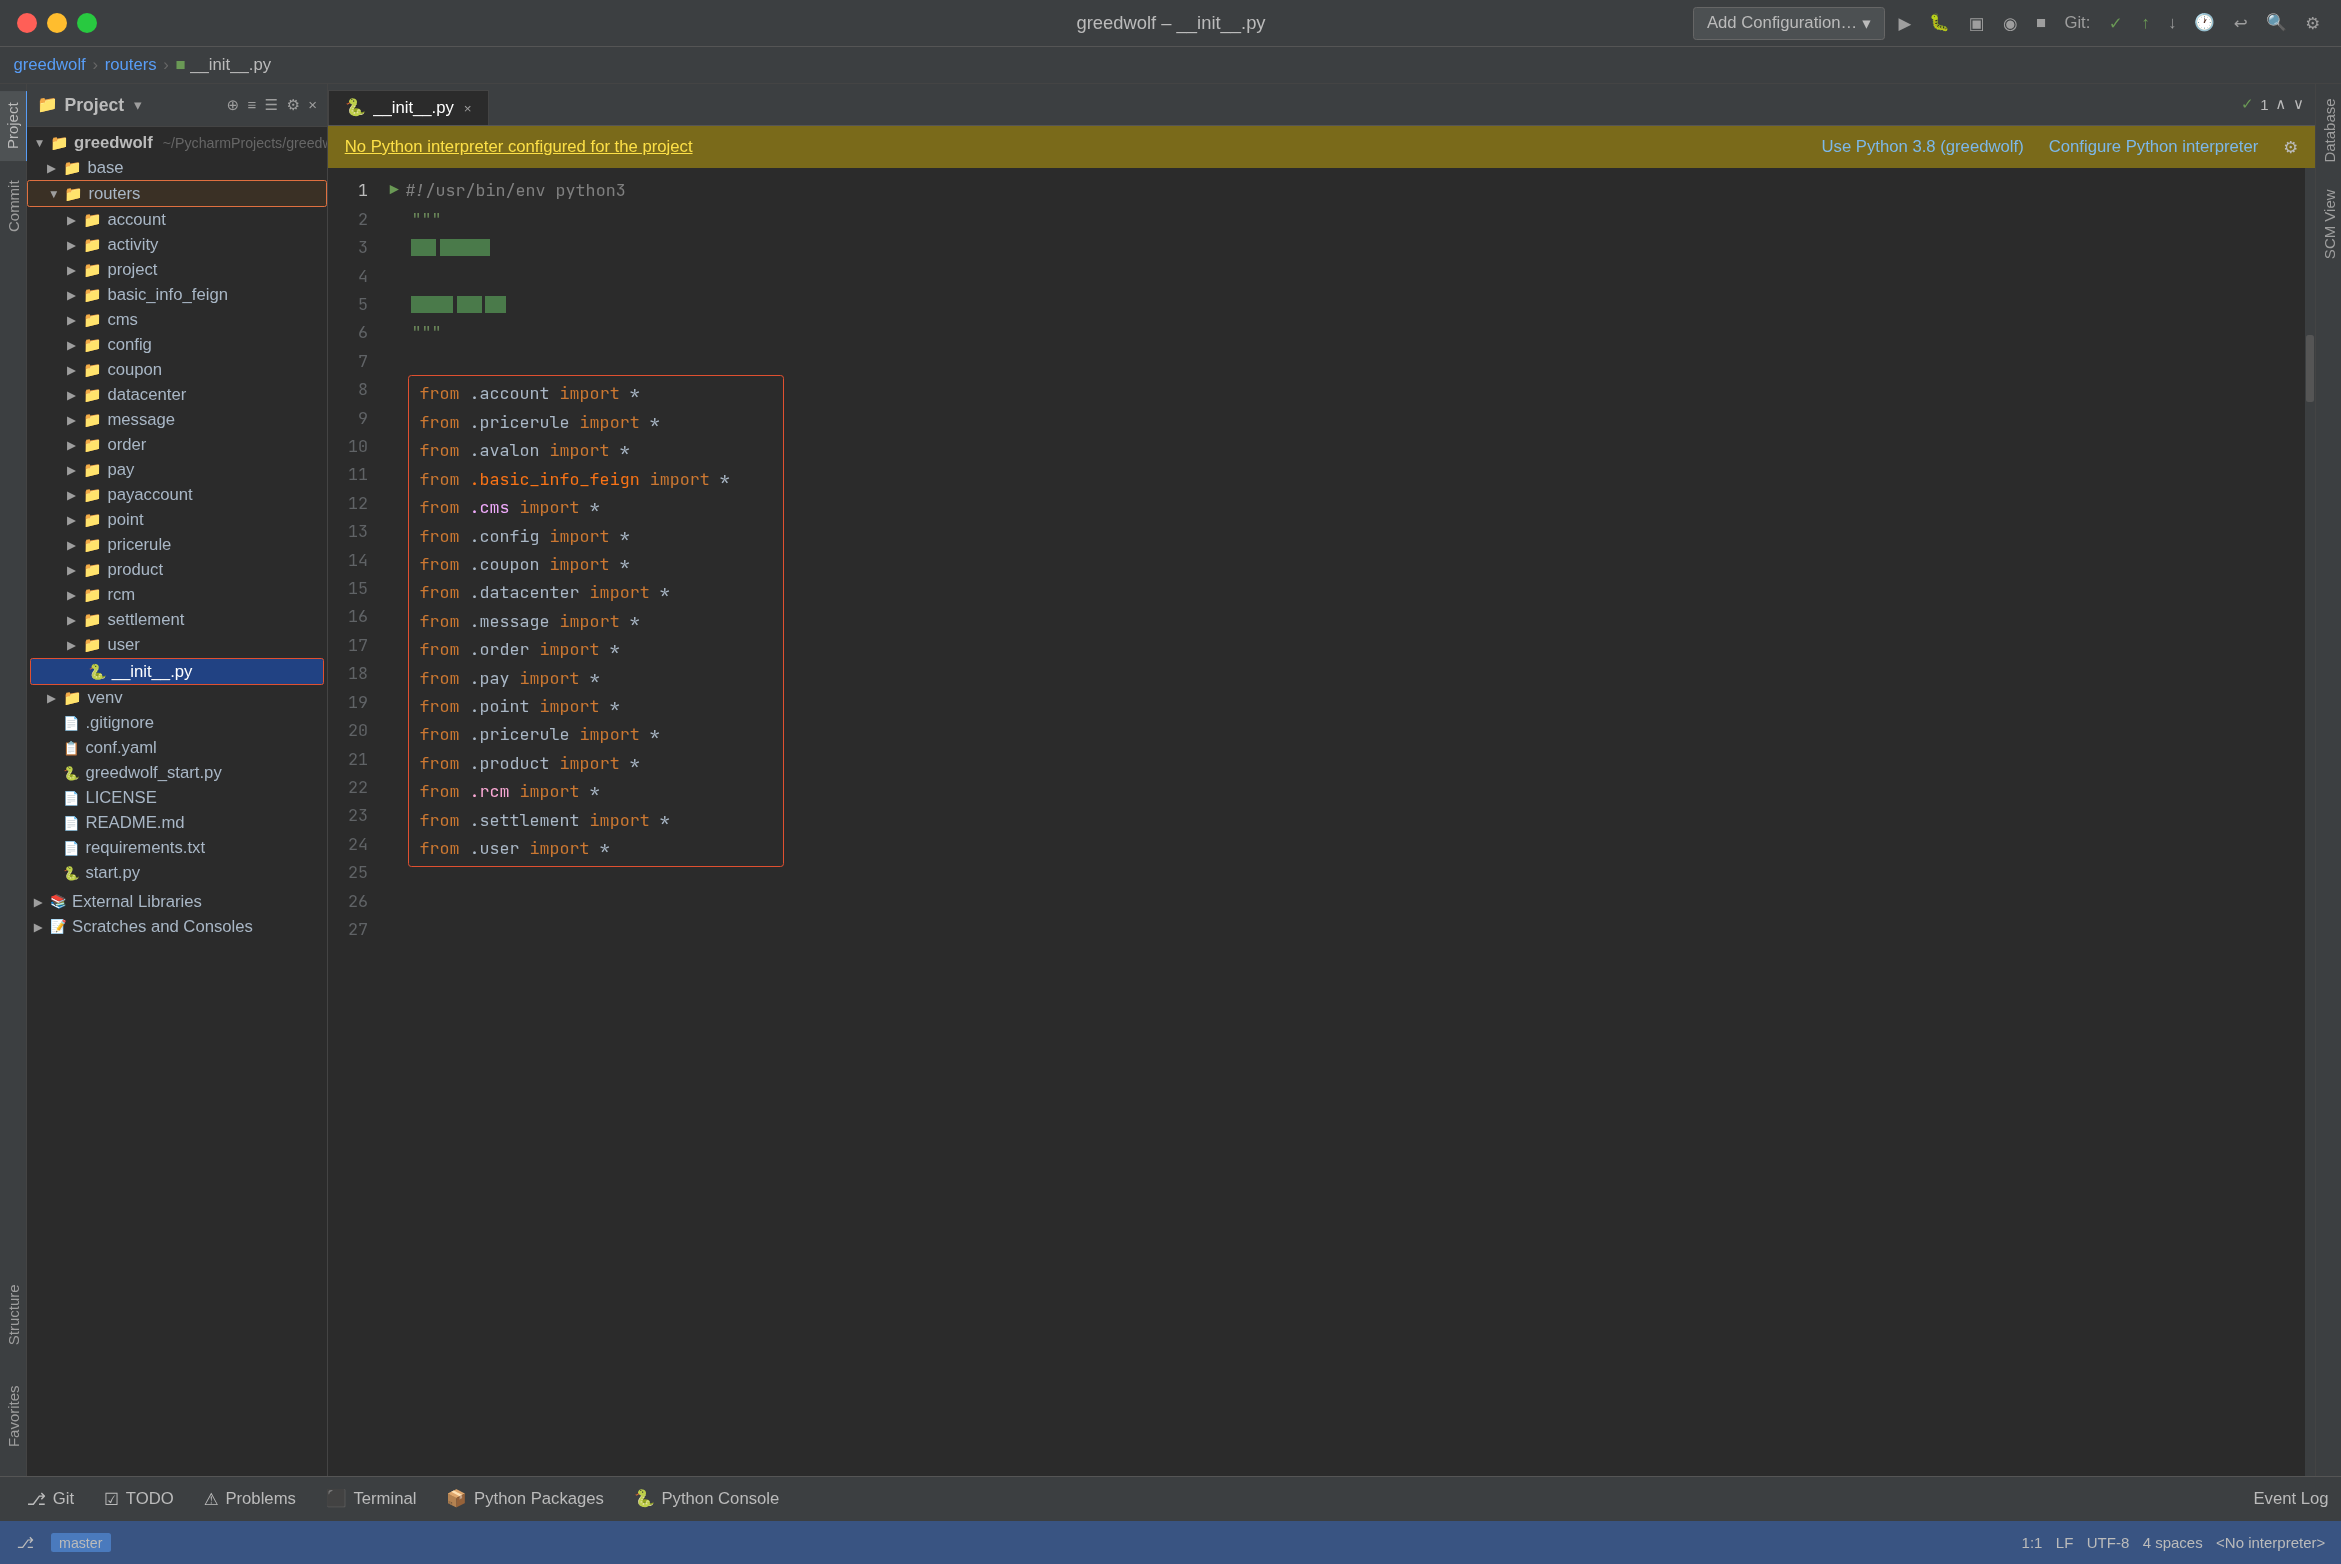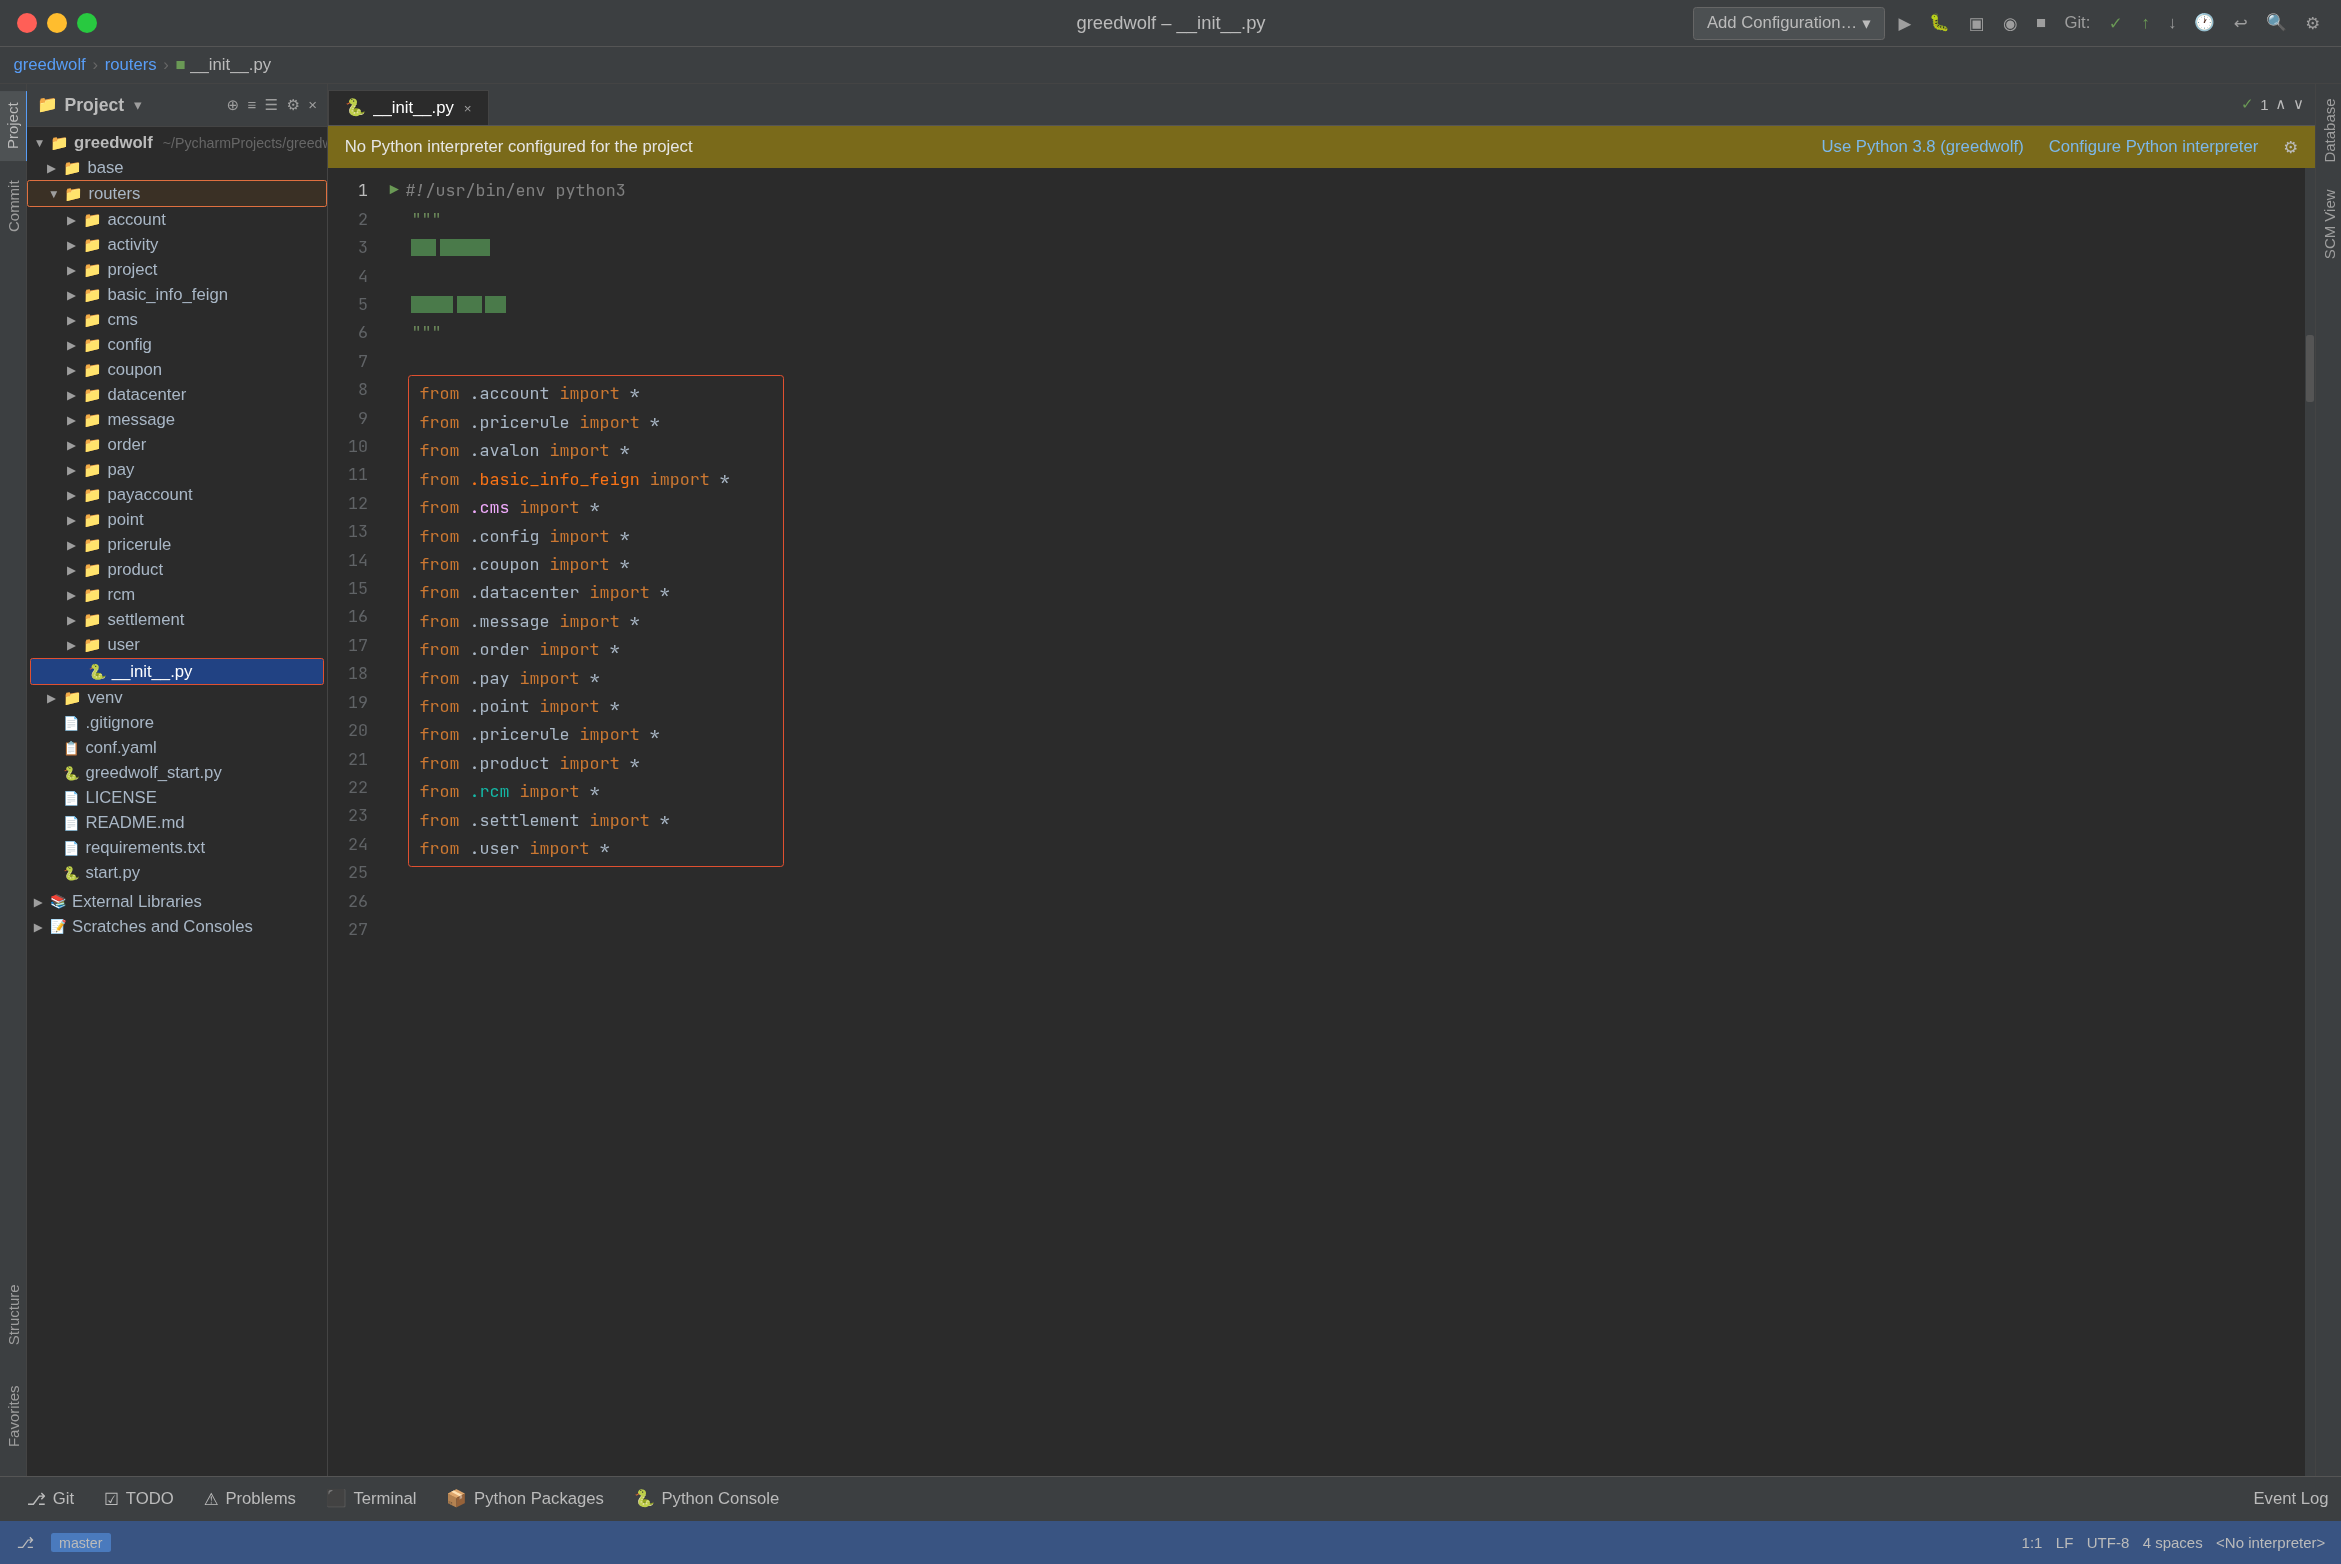--- a/index.html
+++ b/index.html
@@ -185,21 +185,21 @@
     
     .warning-bar {
       background: #7a6a1a;
       height: 42px;
       display: flex;
       align-items: center;
       padding: 0 16.7px;
       justify-content: space-between;
       font-size: 16.7px;
     }
-    .warning-text { color: #e5e5e5; }
+    .warning-text { color: #fde047; text-decoration: underline; }
     .warning-links {
       display: flex;
       gap: 25px;
       align-items: center;
     }
     .warning-link { color: #7db8e8; cursor: pointer; }
     .warning-gear { color: #bbb; }
 
     
     .code-editor {
@@ -707,21 +707,21 @@
           <div class="code-line">
             <span class="kw-from" style="color:#cc7832">from</span>&nbsp;<span style="color:#a9b7c6">.point</span>&nbsp;<span class="kw-import" style="color:#cc7832">import</span>&nbsp;<span style="color:#a9b7c6">*</span>
           </div>
           <div class="code-line">
             <span class="kw-from" style="color:#cc7832">from</span>&nbsp;<span style="color:#a9b7c6">.pricerule</span>&nbsp;<span class="kw-import" style="color:#cc7832">import</span>&nbsp;<span style="color:#a9b7c6">*</span>
           </div>
           <div class="code-line">
             <span class="kw-from" style="color:#cc7832">from</span>&nbsp;<span style="color:#a9b7c6">.product</span>&nbsp;<span class="kw-import" style="color:#cc7832">import</span>&nbsp;<span style="color:#a9b7c6">*</span>
           </div>
           <div class="code-line">
-            <span class="kw-from" style="color:#cc7832">from</span>&nbsp;<span style="color:#14b8a6">.rcm</span>&nbsp;<span class="kw-import" style="color:#cc7832">import</span>&nbsp;<span style="color:#a9b7c6">*</span>
+            <span class="kw-from" style="color:#cc7832">from</span>&nbsp;<span style="color:#f9a8d4">.rcm</span>&nbsp;<span class="kw-import" style="color:#cc7832">import</span>&nbsp;<span style="color:#a9b7c6">*</span>
           </div>
           <div class="code-line">
             <span class="kw-from" style="color:#cc7832">from</span>&nbsp;<span style="color:#a9b7c6">.settlement</span>&nbsp;<span class="kw-import" style="color:#cc7832">import</span>&nbsp;<span style="color:#a9b7c6">*</span>
           </div>
           <div class="code-line">
             <span class="kw-from" style="color:#cc7832">from</span>&nbsp;<span style="color:#a9b7c6">.user</span>&nbsp;<span class="kw-import" style="color:#cc7832">import</span>&nbsp;<span style="color:#a9b7c6">*</span>
           </div>
         </div>
         
         <div class="code-line"></div>

